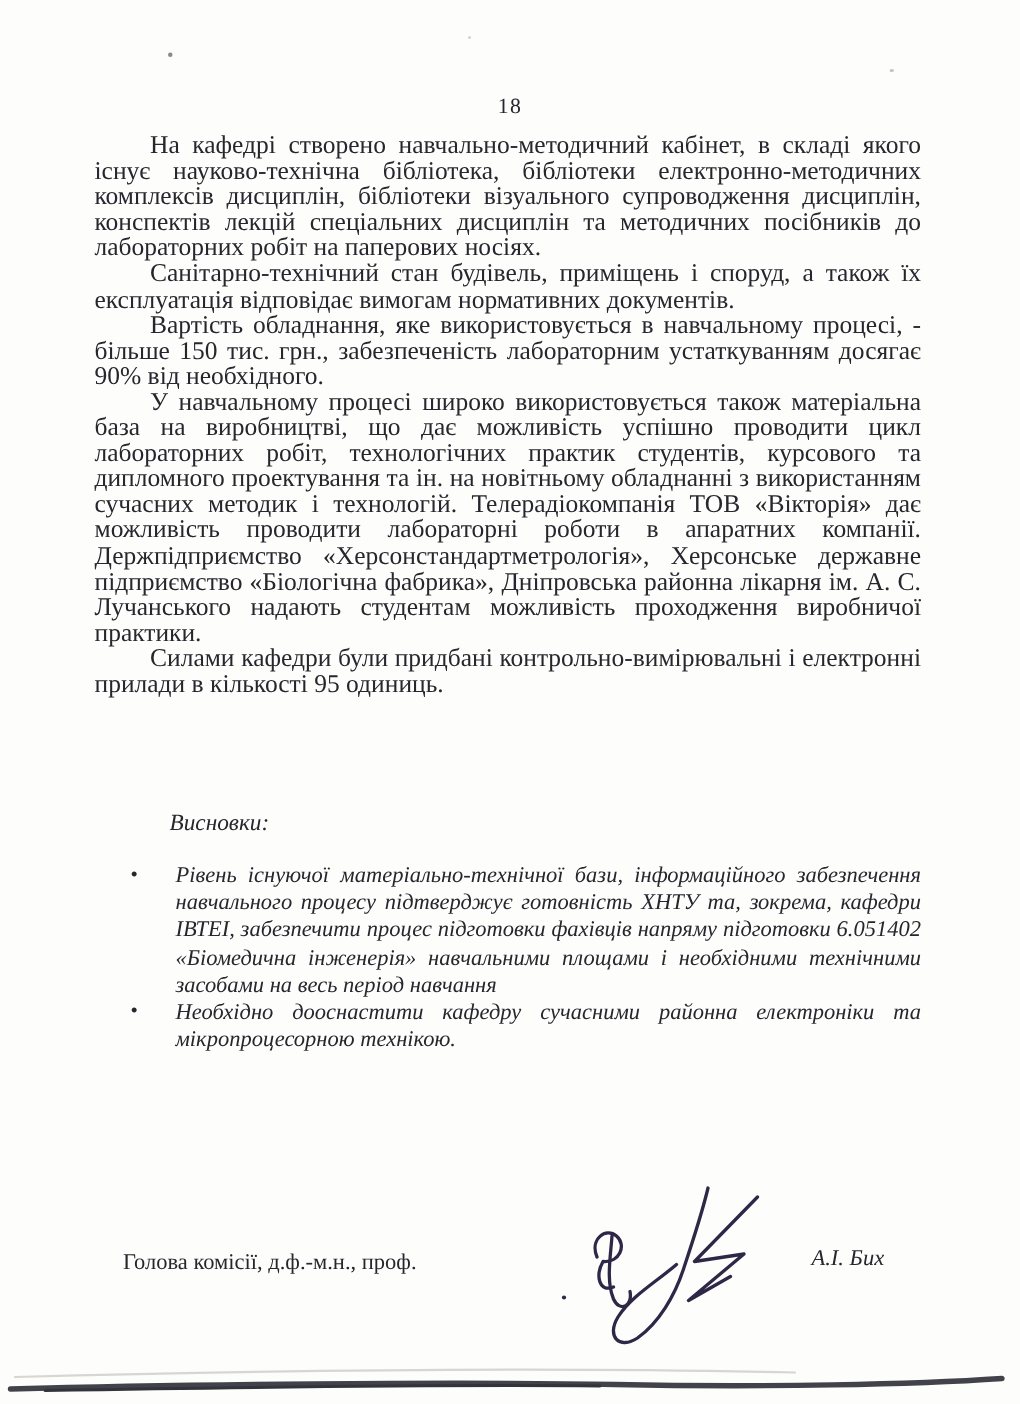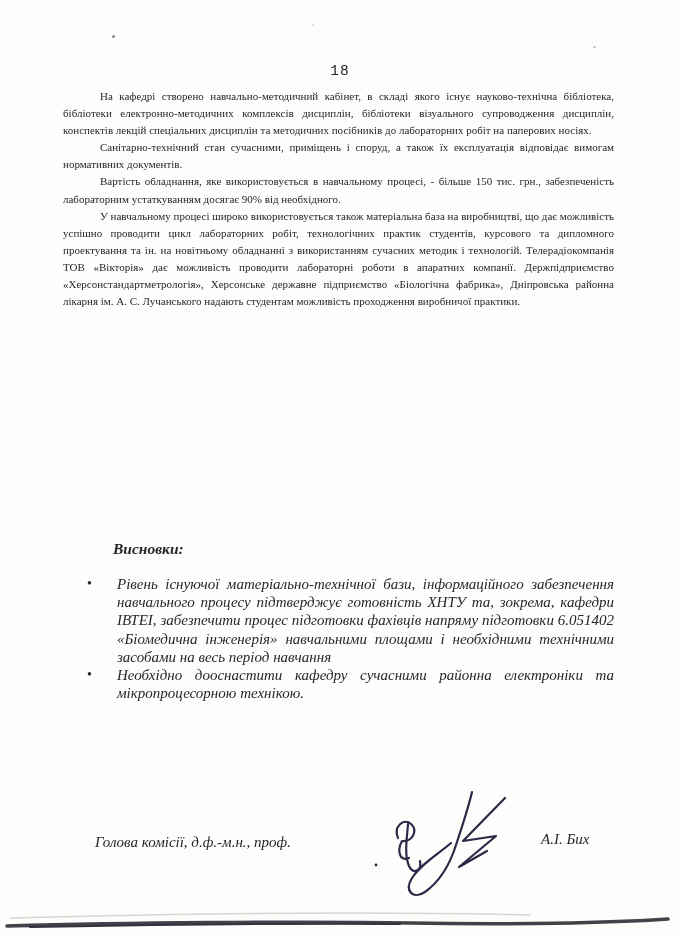--- a/index.html
+++ b/index.html
@@ -17,41 +17,40 @@
     color: #26262e;
   }
   .page-number {
     position: absolute;
     top: 63px;
     left: 0;
     width: 680px;
     text-align: center;
     font-size: 14.5px;
     letter-spacing: 1px;
-    font-family: Liberation Mono, monospace;
   }
   .body-text {
     position: absolute;
     top: 88px;
     left: 63px;
     width: 551px;
   }
   .body-text p {
     margin: 0;
-    font-size: 11px;
+    font-size: 17px;
     line-height: 17.1px;
     text-align: justify;
     text-indent: 37px;
   }
   .conclusions-heading {
     position: absolute;
     top: 540px;
     left: 113px;
     font-size: 15.5px;
-    font-weight: bold;
+    font-weight: normal;
     font-style: italic;
   }
   .conclusions-list {
     position: absolute;
     top: 575px;
     left: 117px;
     width: 497px;
     margin: 0;
     padding: 0;
     list-style: none;
@@ -67,23 +66,22 @@
   .bullet-marker {
     position: absolute;
     left: -30px;
     top: 0;
     font-style: normal;
     font-size: 14px;
   }
   .signoff-role {
     position: absolute;
     top: 834px;
-    left: 95px;
+    left: 82px;
     font-size: 15px;
-    font-style: italic;
   }
   .signoff-name {
     position: absolute;
     top: 831px;
     left: 541px;
     font-size: 15px;
     font-style: italic;
     text-align: center;
   }
   .signature-svg {
@@ -110,23 +108,24 @@
 </style>
 </head>
 <body>
 
 <div class="page">
 
   <div class="page-number">18</div>
 
   <div class="body-text">
     <p>На кафедрі створено навчально-методичний кабінет, в складі якого існує науково-технічна бібліотека, бібліотеки електронно-методичних комплексів дисциплін, бібліотеки візуального супроводження дисциплін, конспектів лекцій спеціальних дисциплін та методичних посібників до лабораторних робіт на паперових носіях.</p>
-    <p>Санітарно-технічний стан сучасними, приміщень і споруд, а також їх експлуатація відповідає вимогам нормативних документів.</p>
+    <p>Санітарно-технічний стан будівель, приміщень і споруд, а також їх експлуатація відповідає вимогам нормативних документів.</p>
     <p>Вартість обладнання, яке використовується в навчальному процесі, - більше 150 тис. грн., забезпеченість лабораторним устаткуванням досягає 90% від необхідного.</p>
     <p>У навчальному процесі широко використовується також матеріальна база на виробництві, що дає можливість успішно проводити цикл лабораторних робіт, технологічних практик студентів, курсового та дипломного проектування та ін. на новітньому обладнанні з використанням сучасних методик і технологій. Телерадіокомпанія ТОВ «Вікторія» дає можливість проводити лабораторні роботи в апаратних компанії. Держпідприємство «Херсонстандартметрологія», Херсонське державне підприємство «Біологічна фабрика», Дніпровська районна лікарня ім. А. С. Лучанського надають студентам можливість проходження виробничої практики.</p>
+    <p>Силами кафедри були придбані контрольно-вимірювальні і електронні прилади в кількості 95 одиниць.</p>
   </div>
 
   <div class="conclusions-heading">Висновки:</div>
 
   <ul class="conclusions-list">
     <li>
       <span class="bullet-marker">•</span>
       <span>Рівень існуючої матеріально-технічної бази, інформаційного забезпечення навчального процесу підтверджує готовність ХНТУ та, зокрема, кафедри ІВТЕІ, забезпечити процес підготовки фахівців напряму підготовки 6.051402 «Біомедична інженерія» навчальними площами і необхідними технічними засобами на весь період навчання</span>
     </li>
     <li>

